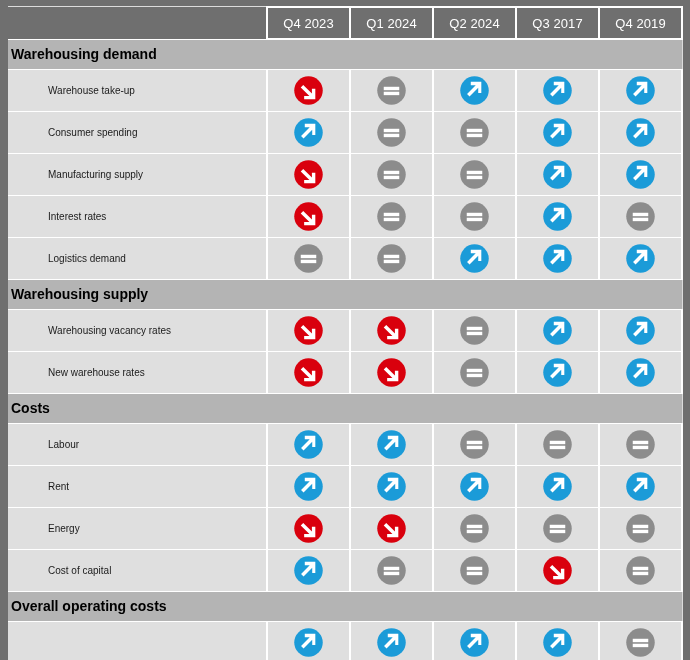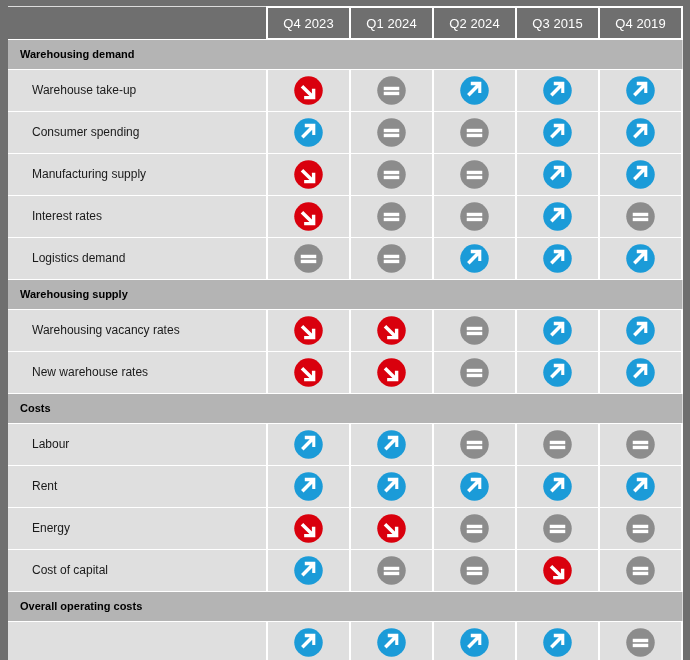--- a/index.html
+++ b/index.html
@@ -56,37 +56,37 @@
     border-bottom: 2px solid #ffffff;
     padding: 0;
     letter-spacing: 0.1px;
   }
 
   
   tr.section-row { height: 30px; }
   td.section-cell {
     background: #b4b4b4;
     color: #000000;
-    font-size: 11px;
+    font-size: 14px;
     font-weight: bold;
-    padding: 0 0 0 12px;
+    padding: 0 0 0 3px;
     vertical-align: middle;
     border: none;
     border-top: 1px solid #ffffff;
     border-bottom: 1px solid #ffffff;
   }
 
   
   tr.data-row { height: 42px; }
 
   td.row-label {
     background: #dfdfdf;
     color: #1a1a1a;
-    font-size: 12px;
-    padding: 0 0 0 24px;
+    font-size: 10px;
+    padding: 0 0 0 40px;
     vertical-align: middle;
     border-top: 1px solid #ffffff;
     border-bottom: 1px solid #ffffff;
   }
 
   td.cell {
     background: #dfdfdf;
     text-align: center;
     vertical-align: middle;
     border-left: 2px solid #ffffff;
@@ -118,21 +118,21 @@
         <col class="qtr-col">
       <col class="qtr-col">
         <col class="qtr-col">
     </colgroup>
     <thead>
       <tr class="header-row">
         <th class="corner-cell"></th>
       <th class="qtr-head">Q4 2023</th>
           <th class="qtr-head">Q1 2024</th>
           <th class="qtr-head">Q2 2024</th>
-          <th class="qtr-head">Q3 2015</th>
+          <th class="qtr-head">Q3 2017</th>
           <th class="qtr-head">Q4 2019</th>
         </tr>
     </thead>
     <tbody id="matrix-body">
         <tr class="section-row">
           <td class="section-cell" colspan="6">Warehousing demand</td>
         </tr>
         <tr class="data-row">
           <td class="row-label">Warehouse take-up</td>
           <td class="cell"><span class="indicator"><svg viewBox="0 0 100 100">

